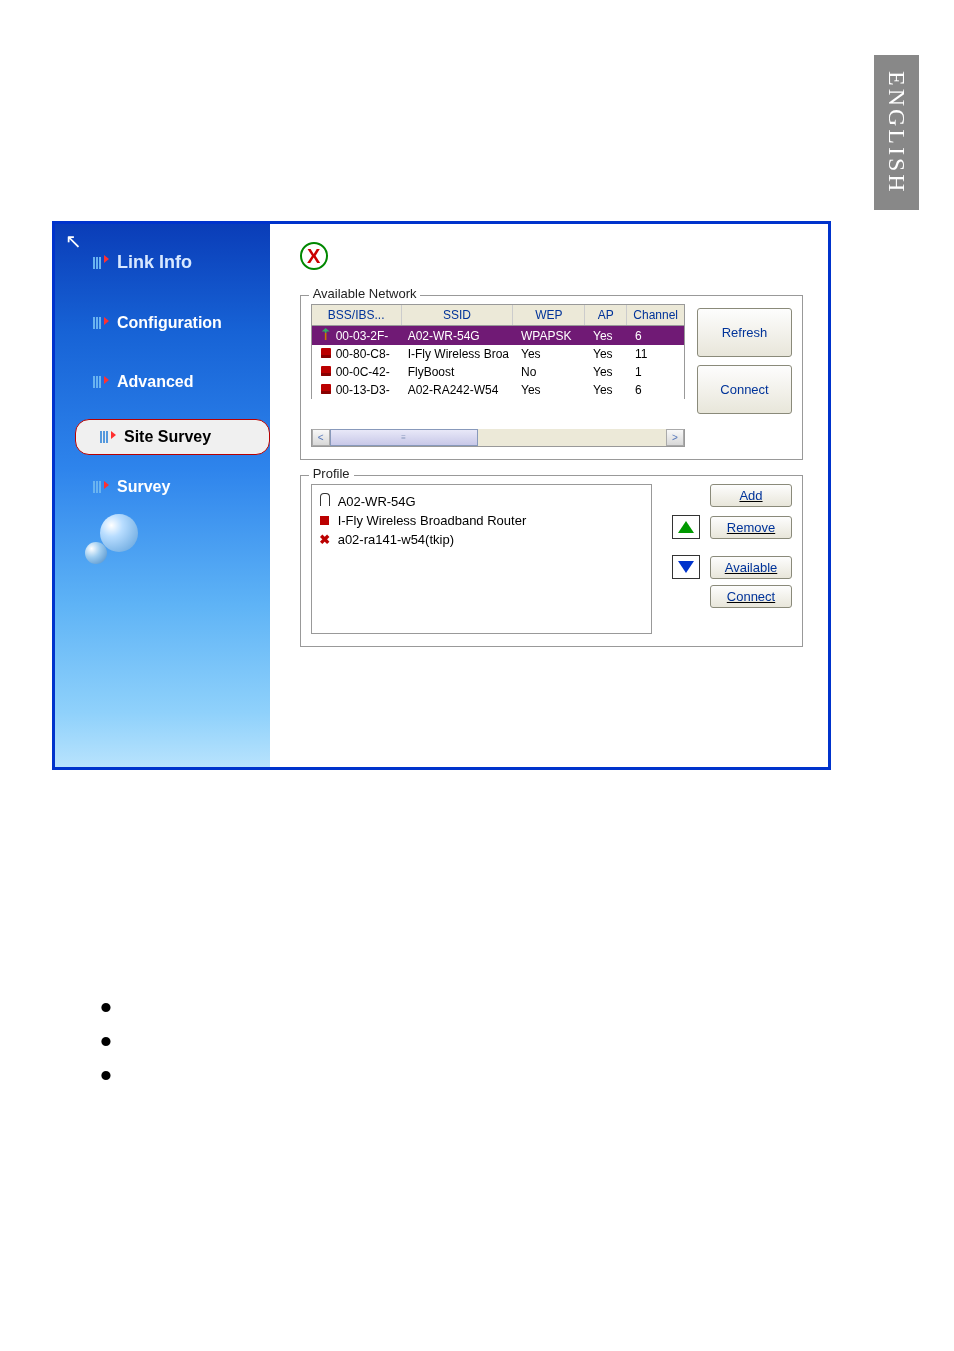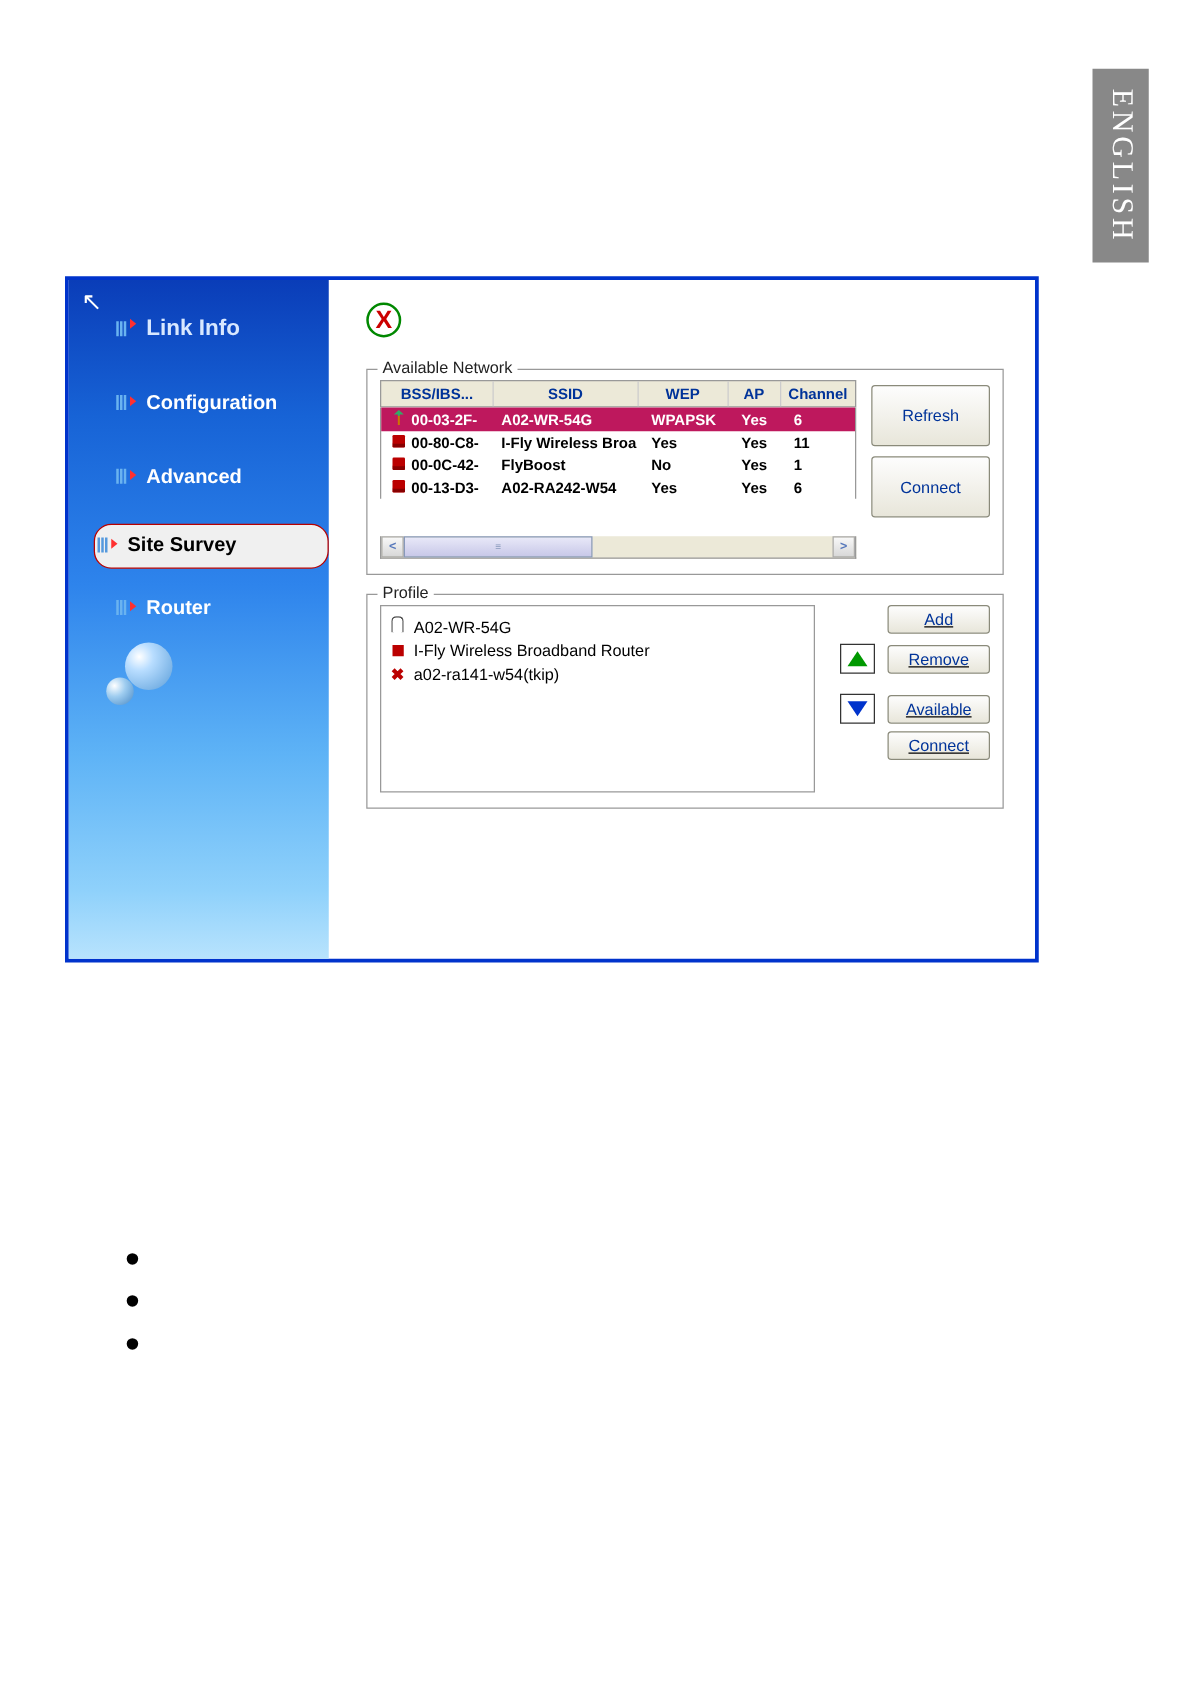--- a/index.html
+++ b/index.html
@@ -78,21 +78,21 @@
       top: 1px;
     }
     .nav-icon .bar { width: 2px; height: 12px; background: #6ab3f0; display: inline-block; margin-right: 1px; }
     .nav-icon .arrow { position: absolute; right: -2px; top: 3px; width: 0; height: 0; border-left: 5px solid #ff3030; border-top: 4px solid transparent; border-bottom: 4px solid transparent; }
     
     .nav-item.active {
       background: #f0f0f0;
       color: #000;
       border-radius: 14px;
       margin-left: 20px;
-      padding-left: 2px;
+      padding-left: 24px;
       border: 1px solid #b80000;
     }
     .nav-item.active .nav-icon .bar { background: #5599dd; }
     
     .sidebar-bubbles {
       position: absolute;
       left: 20px;
       top: 290px;
     }
     .bubble1 { width: 38px; height: 38px; border-radius: 50%; background: radial-gradient(circle at 30% 30%, #fff 0%, #b8ddff 30%, #5a9dd8 100%); position: absolute; left: 25px; top: 0; }
@@ -144,21 +144,21 @@
       position: absolute;
       top: -10px;
       left: 8px;
       background: #fff;
       padding: 0 4px;
       font-size: 13px;
       color: #222;
     }
     
     .network-area { display: flex; gap: 12px; }
-    .network-list { flex: 1; font-weight: bold; }
+    .network-list { flex: 1; }
     
     .list-header {
       display: flex;
       background: #ece9d8;
       border: 1px solid #999;
     }
     .list-header .col {
       padding: 3px 6px;
       font-size: 12px;
       color: #003399;
@@ -166,21 +166,21 @@
       text-align: center;
     }
     .col-bss { flex: 0 0 90px; text-align: left; }
     .col-ssid { flex: 1 0 95px; }
     .col-wep { flex: 0 0 72px; }
     .col-ap { flex: 0 0 42px; }
     .col-ch { flex: 0 0 55px; border-right: none !important; }
     
     .list-body { background: #fff; border-left: 1px solid #999; border-right: 1px solid #999; }
     .list-row { display: flex; align-items: center; font-size: 12px; padding: 1px 0; }
-    .list-row.selected { background: #be185d; color: #fff; }
+    .list-row.selected { background: #701a75; color: #fff; }
     .list-row .col { padding: 1px 6px; overflow: hidden; white-space: nowrap; }
     
     .row-icon { width: 16px; display: inline-block; text-align: center; margin-right: 2px; }
     .icon-antenna::before { content: ""; display: inline-block; width: 8px; height: 12px; background: linear-gradient(to bottom, #3a6 0%, #3a6 40%, #c70 40%, #c70 100%); clip-path: polygon(50% 0, 100% 30%, 60% 30%, 60% 100%, 40% 100%, 40% 30%, 0 30%); }
     .icon-computer::before { content: ""; display: inline-block; width: 10px; height: 10px; background: #b00; border-radius: 1px; box-shadow: inset 0 -3px 0 #800; }
     
     .scroll-row { display: flex; border: 1px solid #999; border-top: none; background: #ece9d8; height: 18px; margin-top: 30px; }
     .scroll-btn { width: 18px; background: linear-gradient(#f8f8f8, #d8d8d8); border: 1px solid #aaa; display: flex; align-items: center; justify-content: center; font-size: 10px; color: #5577bb; cursor: pointer; }
     .scroll-track { flex: 1; display: flex; }
     .scroll-thumb { width: 44%; background: linear-gradient(#e8e8f8, #c8c8e8); border: 1px solid #8899bb; display: flex; align-items: center; justify-content: center; font-size: 8px; color: #8899bb; }
@@ -256,21 +256,21 @@
           <span class="bars"><span class="bar"></span><span class="bar"></span><span class="bar"></span></span>
           <span class="arrow"></span>
         </span>
       <span>Site Survey</span>
     </div>
     <div class="nav-item">
       <span class="nav-icon">
           <span class="bars"><span class="bar"></span><span class="bar"></span><span class="bar"></span></span>
           <span class="arrow"></span>
         </span>
-      <span>Router</span>
+      <span>Survey</span>
     </div>
 
     <div class="sidebar-bubbles">
       <div class="bubble1"></div>
       <div class="bubble2"></div>
     </div>
   </div>
 
   <div class="main-panel">
     <div class="title-row">

